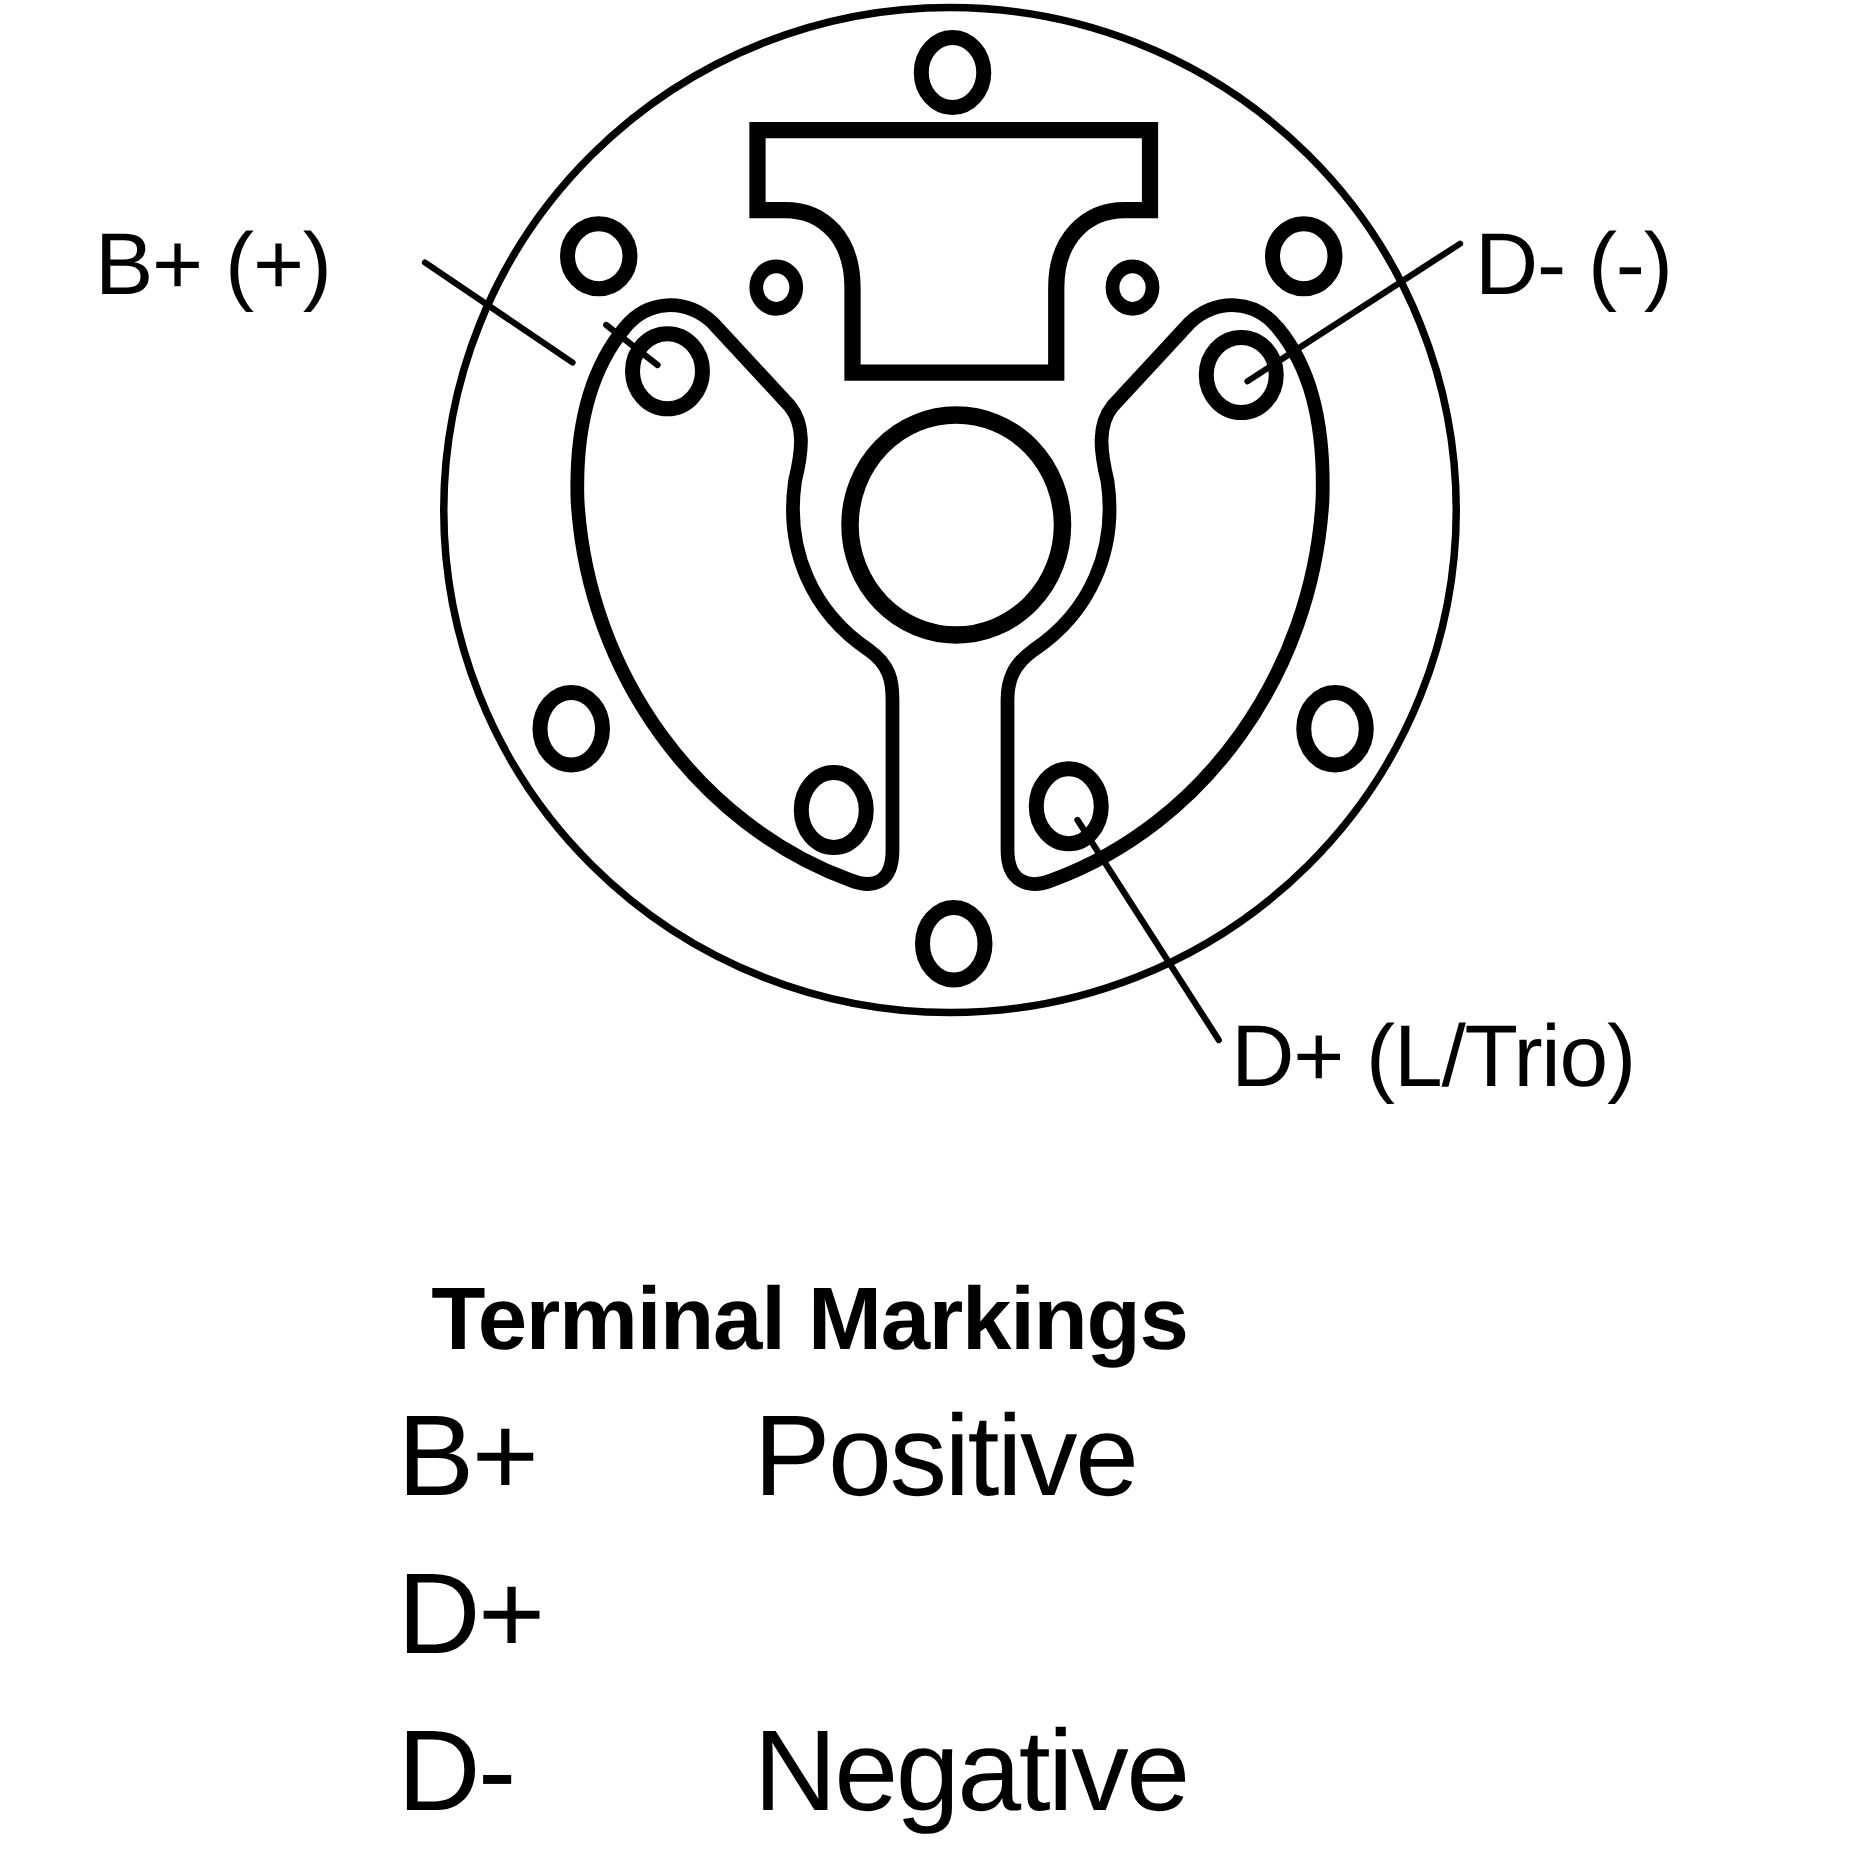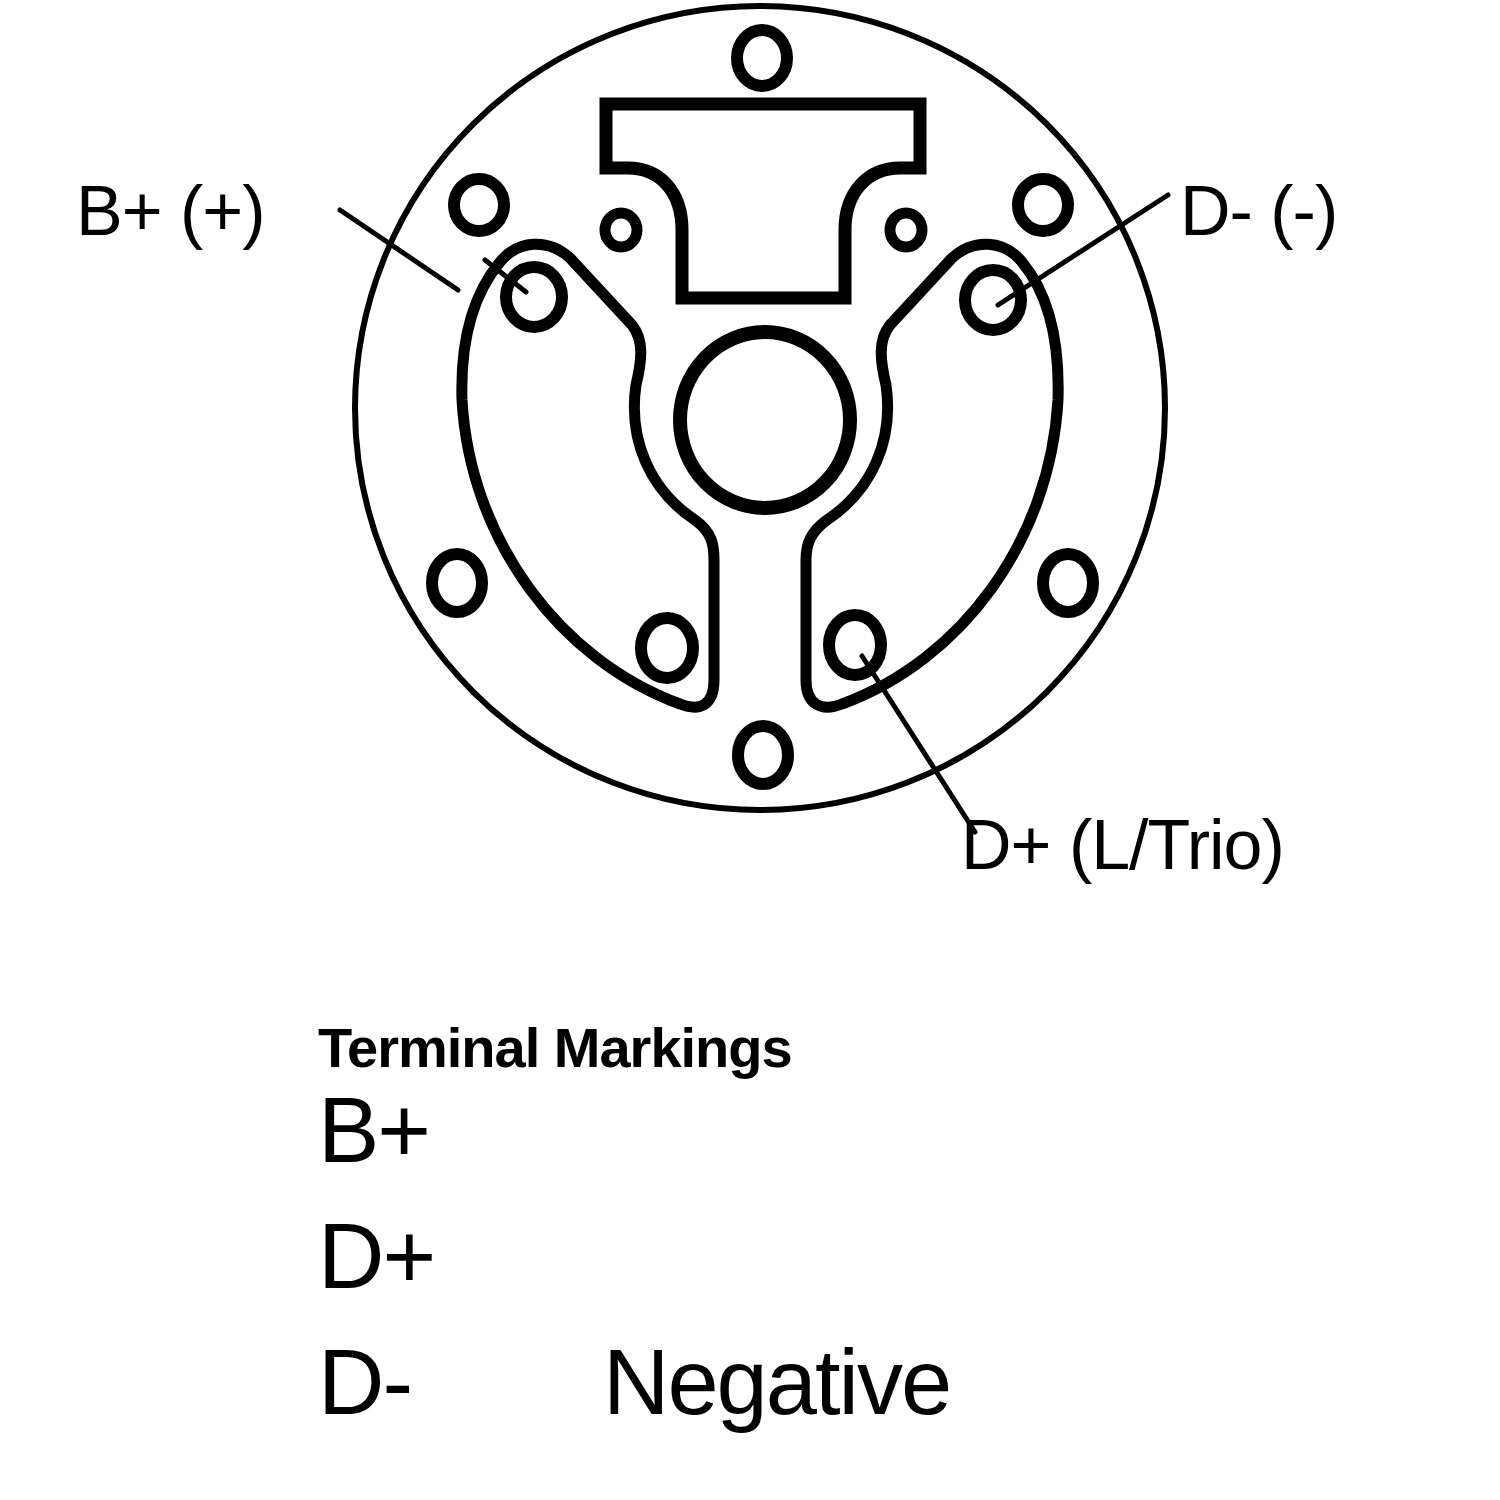--- a/index.html
+++ b/index.html
@@ -1,21 +1,21 @@
 <!DOCTYPE html>
 <html><head>
 <meta charset="utf-8">
 <style>
   html, body { margin: 0; padding: 0; background: #ffffff; }
   body { width: 1500px; height: 1500px; position: relative; overflow: hidden;
          font-family: "Liberation Sans", sans-serif; color: #000; }
   #diagram { position: absolute; left: 0; top: 0; width: 1500px; height: 1500px; }
   .lbl { position: absolute; font-size: 70px; line-height: 1; white-space: nowrap; letter-spacing: -1px; }
   #legend { position: absolute; left: 318px; top: 1020px; }
-  .legend-title { font-weight: bold; font-size: 56px; line-height: 1; letter-spacing: -1px; margin-bottom: 8px; }
+  .legend-title { font-weight: bold; font-size: 71px; line-height: 1; letter-spacing: -1px; margin-bottom: 28px; text-align: right; }
   .legend-row { display: flex; font-size: 92px; line-height: 1; height: 126px; letter-spacing: -2px; }
   .legend-code { width: 285px; }
 </style>
 </head>
 <body>
 
 <svg id="diagram" viewBox="0 0 1500 1500" xmlns="http://www.w3.org/2000/svg">
   <g fill="none" stroke="#000" stroke-linecap="round" stroke-linejoin="round">
 
     <ellipse cx="760" cy="408" rx="405" ry="402" stroke-width="6"></ellipse>
@@ -65,26 +65,27 @@
 
     <line x1="340" y1="210" x2="458" y2="290" stroke-width="5"></line>
     <line x1="485" y1="260" x2="526" y2="292" stroke-width="5"></line>
     <line x1="1168" y1="195" x2="998" y2="305" stroke-width="5"></line>
     <line x1="862" y1="656" x2="975" y2="832" stroke-width="5"></line>
   </g>
 </svg>
 
 <div class="lbl" style="left:76px; top:176px;">B+ (+)</div>
 <div class="lbl" style="left:1180px; top:176px;">D- (-)</div>
-<div class="lbl" style="left:961px; top:810px;">D+ (L/Trio)</div>
+<div class="lbl" style="left:985px; top:810px;">D+ (L/Trio)</div>
 
 <div id="legend">
   <div class="legend-title">Terminal Markings</div>
   <div class="legend-row">
     <span class="legend-code">B+</span>
+    <span>Positive</span>
   </div>
   <div class="legend-row">
     <span class="legend-code">D+</span>
   </div>
   <div class="legend-row">
     <span class="legend-code">D-</span>
     <span>Negative</span>
   </div>
 </div>
 

